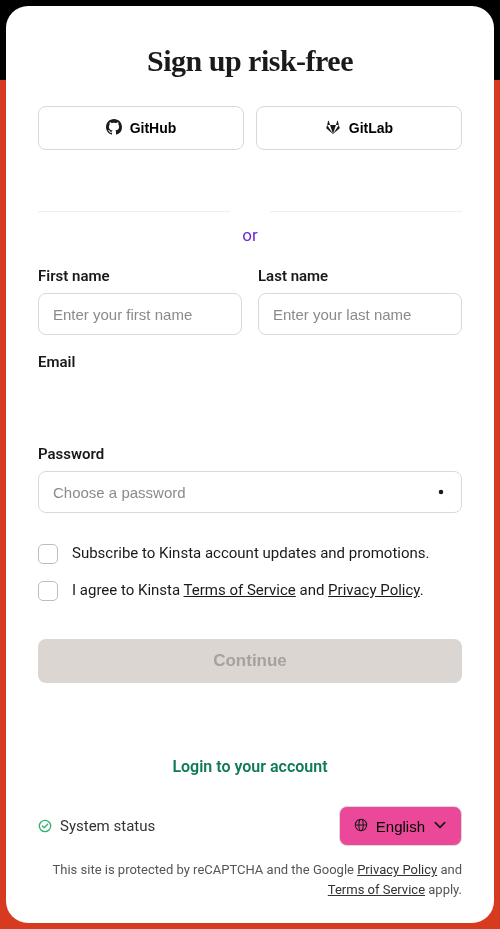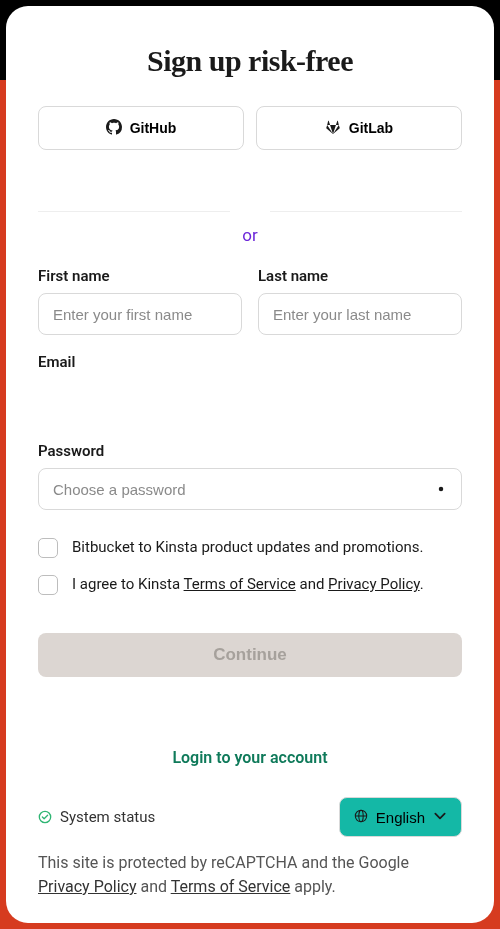--- a/index.html
+++ b/index.html
@@ -150,30 +150,30 @@
   .status-dot{
     width:14px;height:14px;
     display:flex;align-items:center;justify-content:center;
   }
   .lang-btn{
     display:flex;align-items:center;gap:8px;
     height:40px;
     padding:0 14px;
     border:1px solid var(--border);
     border-radius:8px;
-    background:#14b8a6;
+    background:#ec4899;
     font-size:15px;
     font-weight:500;
     cursor:pointer;
   }
   .lang-btn svg{width:14px;height:14px;}
   .recaptcha{
-    font-size:16px;
+    font-size:13px;
     color:#555;
-    text-align:left;
+    text-align:right;
     line-height:1.5;
   }
   .recaptcha a{color:#333;text-decoration:underline;}
 </style>
 </head>
 <body>
 
 <div class="outer-top"></div>
 
 <div class="card">
@@ -228,21 +228,21 @@
         <svg viewBox="0 0 24 24" width="18" height="18">
             <circle cx="12" cy="12" r="3" fill="#1a1a1a"></circle>
             <path d="M12 6C6 6 2 12 2 12s4 6 10 6 10-6 10-6-4-6-10-6zm0 10c-2.2 0-4-1.8-4-4s1.8-4 4-4 4 1.8 4 4-1.8 4-4 4z" fill="none" stroke="#1a1a1a" stroke-width="0"></path>
           </svg>
       </span>
     </div>
   </div>
 
   <div class="checkbox-row">
     <div class="checkbox"></div>
-    <span>Bitbucket to Kinsta product updates and promotions.</span>
+    <span>Subscribe to Kinsta account updates and promotions.</span>
   </div>
 
   <div class="checkbox-row">
     <div class="checkbox"></div>
     <span>
       <span>I agree to Kinsta </span><a href="#">Terms of Service</a><span> and </span><a href="#">Privacy Policy</a><span>.</span>
     </span>
   </div>
 
   <button class="continue-btn" disabled="">Continue</button>

